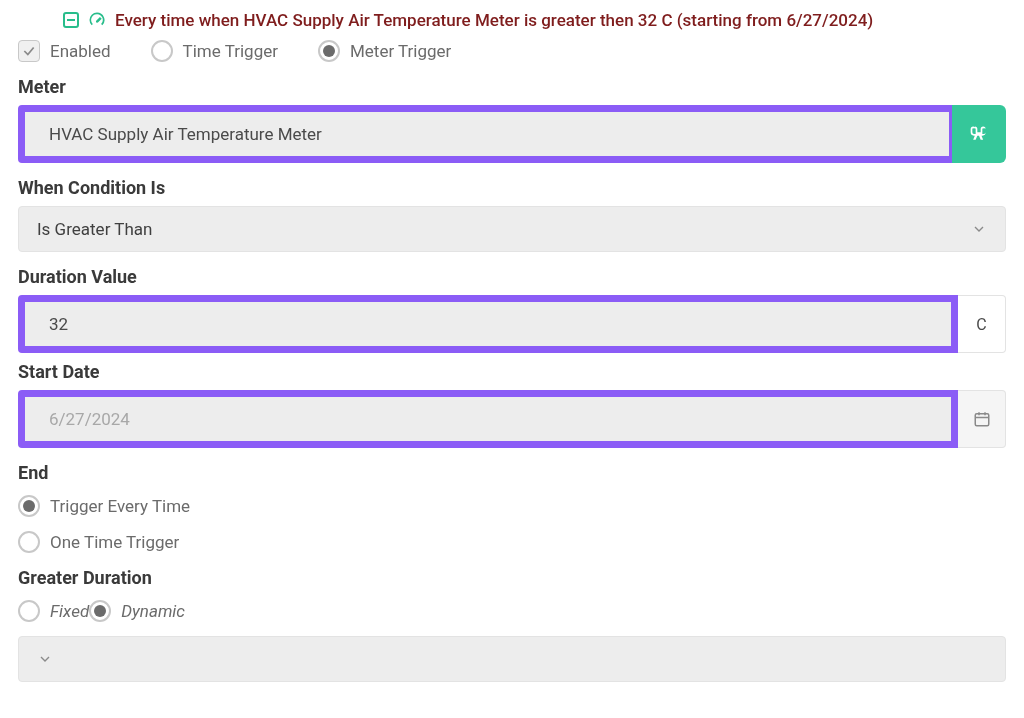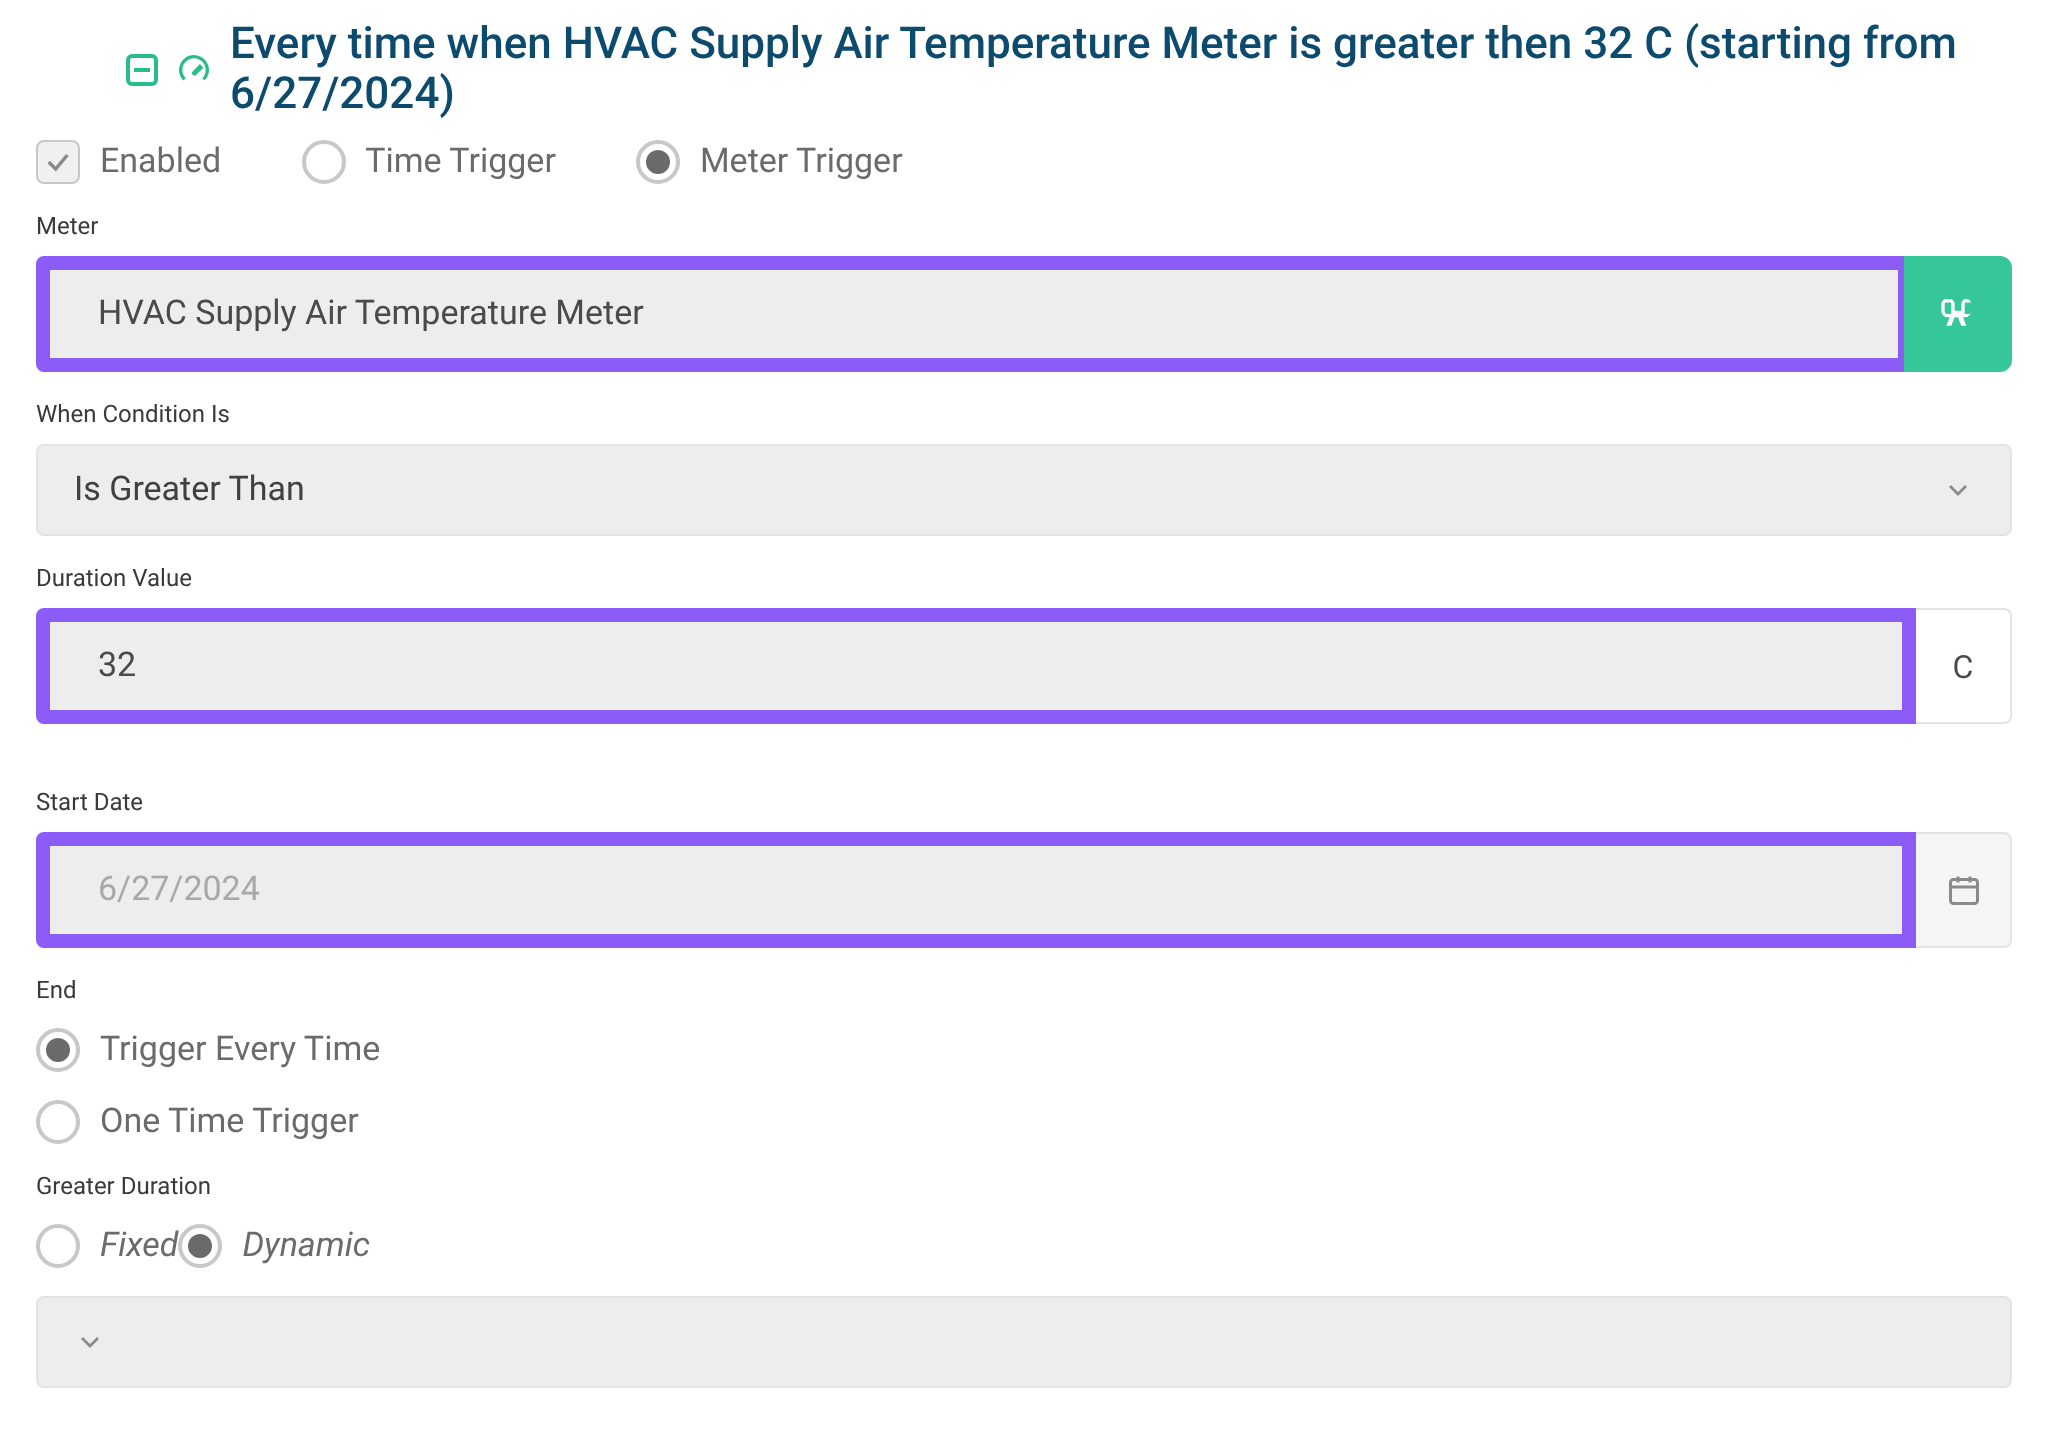--- a/index.html
+++ b/index.html
@@ -9,22 +9,22 @@
     font-family: -apple-system, BlinkMacSystemFont, "Segoe UI", Roboto, Helvetica, Arial, sans-serif;
     color: #3a3a3a;
     font-size: 16px;
     background: #fff;
     width: 1024px;
   }
   .header-row {
     display: flex;
     align-items: center;
     gap: 8px;
-    color: #0c4a6e;
-    font-size: 22px;
+    color: #7f1d1d;
+    font-size: 17px;
     font-weight: 500;
     margin-bottom: 10px;
     padding-left: 45px;
   }
   .collapse-icon {
     width: 16px;
     height: 16px;
     border: 2px solid #28bd8b;
     border-radius: 3px;
     display: flex;
@@ -77,22 +77,22 @@
     background: #fff;
   }
   .radio.selected::after {
     content: "";
     width: 12px;
     height: 12px;
     border-radius: 50%;
     background: #6b6b6b;
   }
   .field-label {
-    font-size: 12px;
-    font-weight: 400;
+    font-size: 18px;
+    font-weight: 700;
     color: #3a3a3a;
     margin: 14px 0 8px 0;
   }
   .input-row {
     display: flex;
     align-items: stretch;
   }
   .input-box {
     flex: 1;
     background: #ededed;
@@ -208,21 +208,21 @@
       </svg>
   </span>
 </div>
 
 <div class="field-label">Duration Value</div>
 <div class="input-row">
   <div class="input-box with-addon">32</div>
   <div class="addon">C</div>
 </div>
 
-<div class="field-label" style="margin-top:32px">Start Date</div>
+<div class="field-label" style="margin-top:8px">Start Date</div>
 <div class="input-row">
   <div class="input-box with-addon placeholder">6/27/2024</div>
   <div class="addon addon-cal">
     <svg width="18" height="18" viewBox="0 0 24 24" fill="none" stroke="#8a8a8a" stroke-width="2">
         <rect x="3" y="5" width="18" height="16" rx="2"></rect>
         <line x1="3" y1="10" x2="21" y2="10"></line>
         <line x1="8" y1="3" x2="8" y2="7"></line>
         <line x1="16" y1="3" x2="16" y2="7"></line>
       </svg>
   </div>

